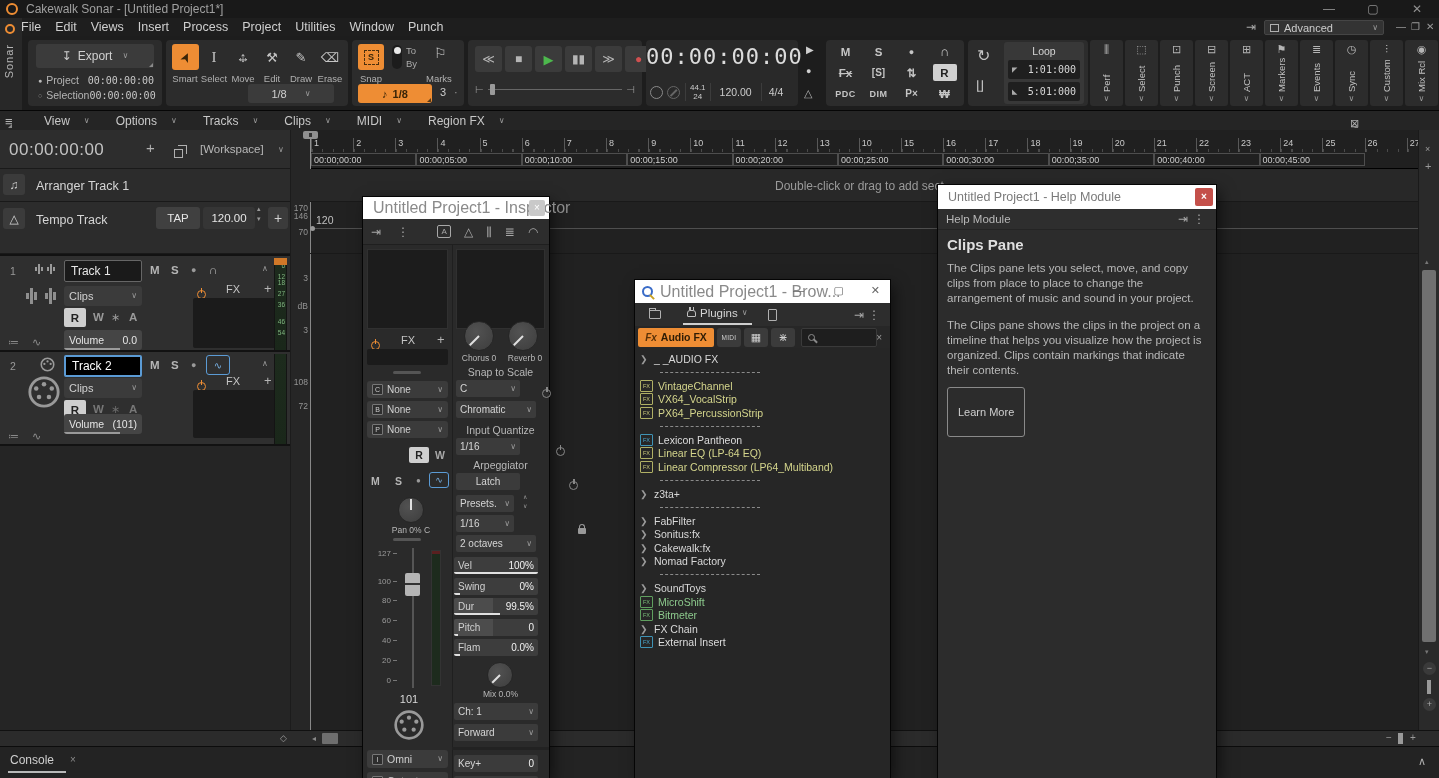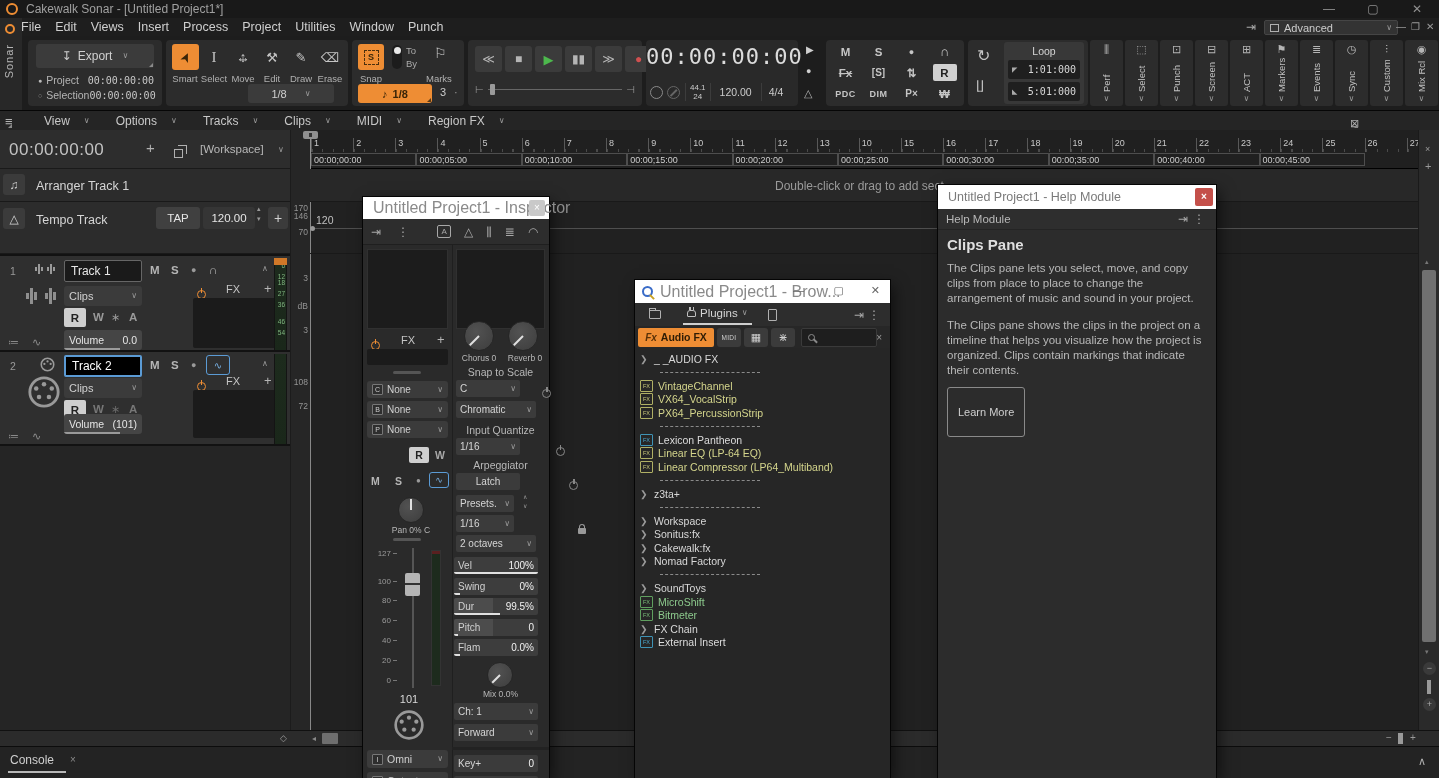--- a/index.html
+++ b/index.html
@@ -157,21 +157,21 @@
         <span class="menu-item">Edit</span>
         <span class="menu-item">Views</span>
         <span class="menu-item">Insert</span>
         <span class="menu-item">Process</span>
         <span class="menu-item">Project</span>
         <span class="menu-item">Utilities</span>
         <span class="menu-item">Window</span>
         <span class="menu-item">Punch</span>
       </div>
     <span class="abs itool" style="left:1246px;top:2px">⇥</span>
-    <div class="abs flex" style="left:1264px;top:2px;width:134px;height:15px;background:#333;border:1px solid #454545;border-radius:2px;padding:0 5px;justify-content:space-between">
+    <div class="abs flex" style="left:1264px;top:2px;width:120px;height:15px;background:#333;border:1px solid #454545;border-radius:2px;padding:0 5px;justify-content:space-between">
       <span class="flex">
           <span style="width:9px;height:8px;border:1.2px solid #b0b0b0;margin-right:5px;display:inline-block"></span>
       <span style="font-size:11px;color:#ccc">Advanced</span>
         </span>
       <span class="chv">∨</span>
     </div>
     <span class="abs" style="left:1396px;top:3px;color:#999;font-size:10px">—</span>
     <span class="abs" style="left:1411px;top:3px;color:#999;font-size:10px">❐</span>
     <span class="abs" style="left:1426px;top:3px;color:#999;font-size:10px">✕</span>
   </div>
@@ -1053,21 +1053,21 @@
 
         <div class="brow sep">
 
           <span class="blab"></span>
           <span class="dash"></span>
         </div>
 
         <div class="brow folder">
           <span class="bexp">❯</span>
 
-          <span class="blab">Workspace</span>
+          <span class="blab">FabFilter</span>
 
         </div>
 
         <div class="brow folder">
           <span class="bexp">❯</span>
 
           <span class="blab">Sonitus:fx</span>
 
         </div>
 

